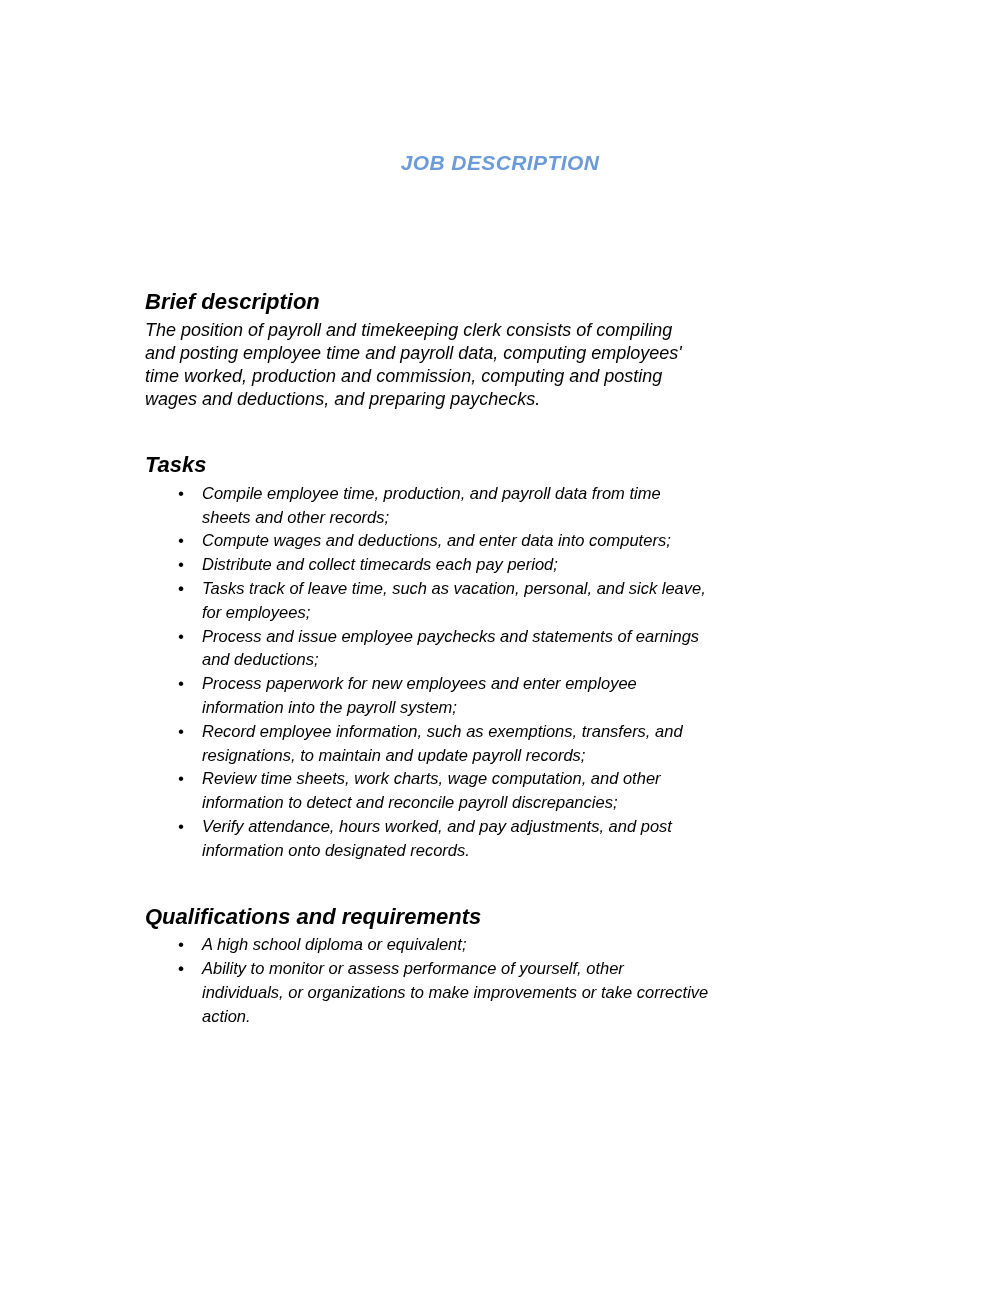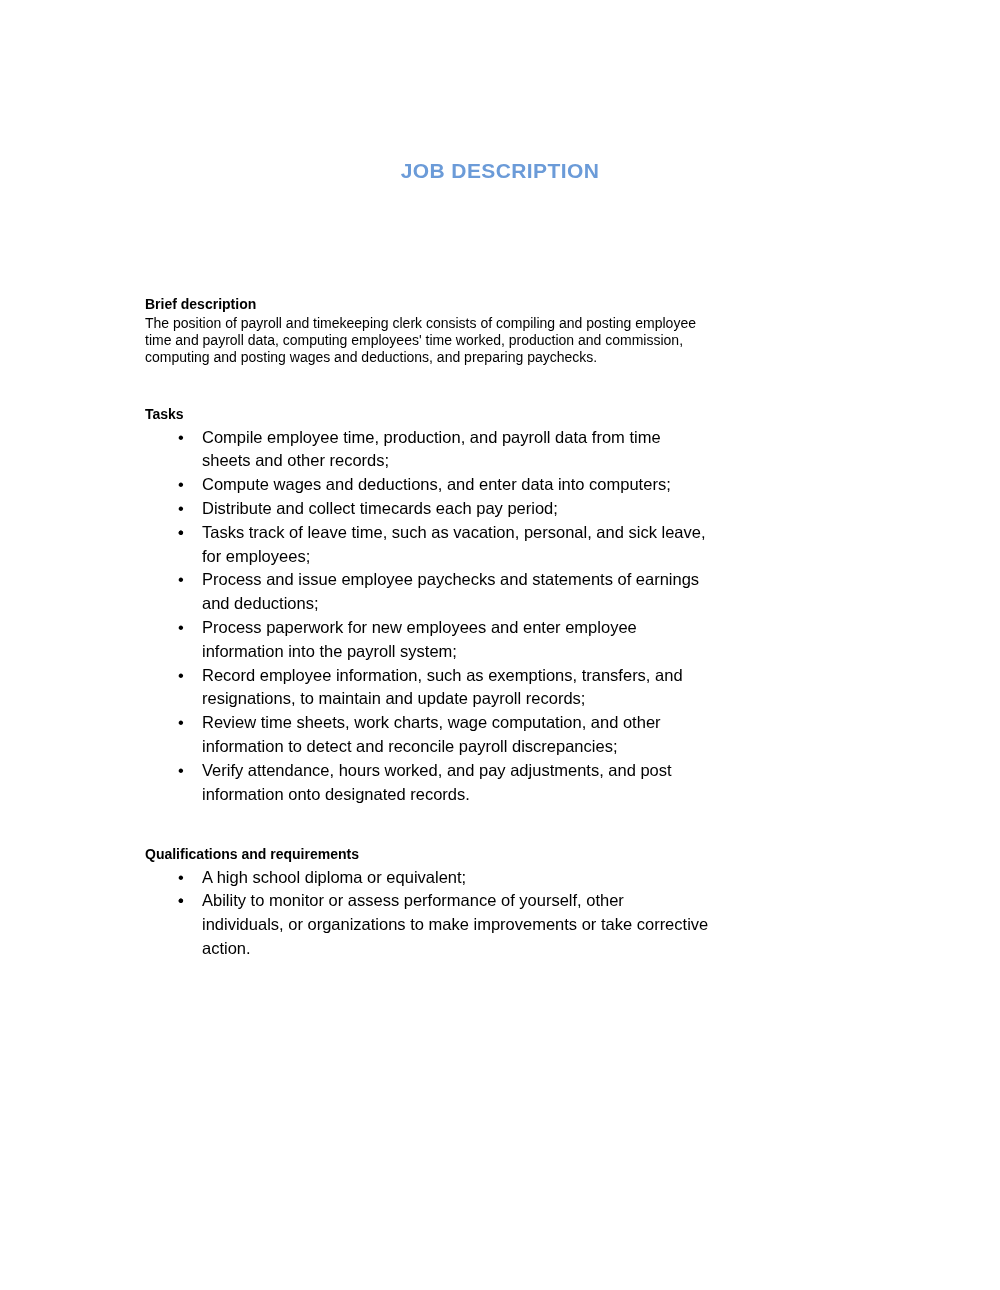--- a/index.html
+++ b/index.html
@@ -10,24 +10,25 @@
   }
   body {
     font-family: "Liberation Sans", sans-serif;
     color: #000000;
     -webkit-font-smoothing: antialiased;
   }
   .page {
     position: relative;
     width: 1000px;
     height: 1068px;
-    margin: 12px auto;
+    margin: 4px auto;
     background: #ffffff;
     box-sizing: border-box;
     overflow: hidden;
+    font-style: italic;
   }
 
   
   .title-block {
     position: absolute;
     left: 0;
     top: 146px;
     width: 1000px;
     text-align: center;
   }
@@ -51,29 +52,29 @@
   .content {
     position: absolute;
     left: 145px;
     top: 282px;
     width: 712px;
   }
   .section {
     margin-bottom: 0;
   }
   .section-heading {
-    font-size: 14px;
+    font-size: 22px;
     font-weight: bold;
     color: #000000;
     line-height: 1.45;
     margin: 0 0 1px 0;
   }
   .para {
-    font-size: 14px;
-    line-height: 17px;
+    font-size: 18px;
+    line-height: 23px;
     color: #000000;
     margin: 0;
     width: 560px;
   }
 
   
   ul.bullets {
     list-style: none;
     margin: 0;
     padding: 0;

